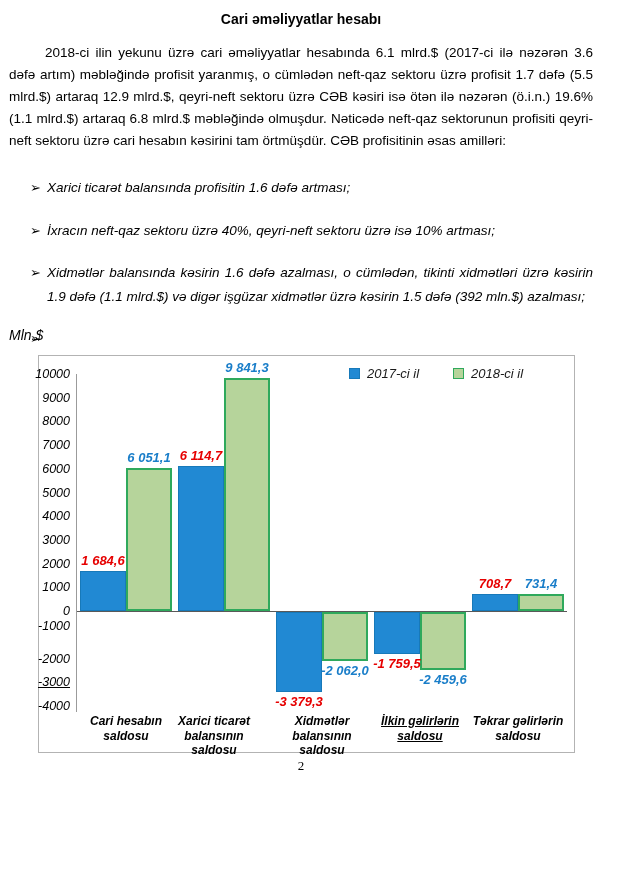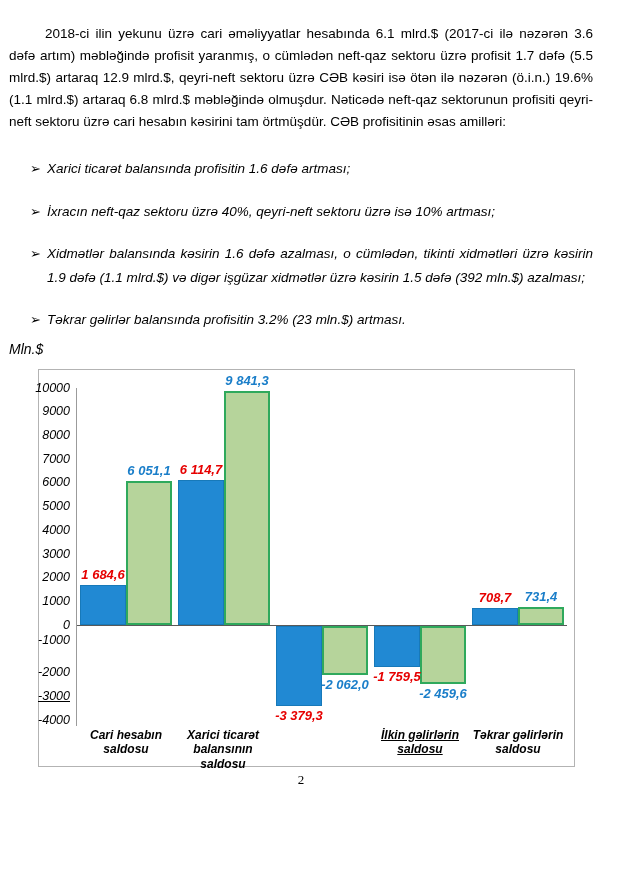--- a/index.html
+++ b/index.html
@@ -39,45 +39,55 @@
   .cat   { position:absolute; top:340px; text-align:center; font-weight:bold;
            font-style:italic; font-size:12px; line-height:14.5px; }
 
   .pagenum { margin-top:5px; text-align:center; font-family:"Liberation Serif",serif; font-size:13px; }
 </style>
 </head>
 <body>
 
 <div class="page">
 
+  <div class="doc-title">Cari əməliyyatlar hesabı</div>
 
   <p class="para">2018-ci ilin yekunu üzrə cari əməliyyatlar hesabında 6.1 mlrd.$ (2017-ci ilə nəzərən 3.6 dəfə artım) məbləğində profisit yaranmış, o cümlədən neft-qaz sektoru üzrə profisit 1.7 dəfə (5.5 mlrd.$) artaraq 12.9 mlrd.$, qeyri-neft sektoru üzrə CƏB kəsiri isə ötən ilə nəzərən (ö.i.n.) 19.6% (1.1 mlrd.$) artaraq 6.8 mlrd.$ məbləğində olmuşdur. Nəticədə neft-qaz sektorunun profisiti qeyri-neft sektoru üzrə cari hesabın kəsirini tam örtmüşdür. CƏB profisitinin əsas amilləri:</p>
 
   <div class="bullets">
     <div class="bullet">
       <span class="arrow">➢</span>
       <span>Xarici ticarət balansında profisitin 1.6 dəfə artması;</span>
     </div>
     <div class="bullet">
       <span class="arrow">➢</span>
       <span>İxracın neft-qaz sektoru üzrə 40%, qeyri-neft sektoru üzrə isə 10% artması;</span>
     </div>
     <div class="bullet">
       <span class="arrow">➢</span>
       <span>Xidmətlər balansında kəsirin 1.6 dəfə azalması, o cümlədən, tikinti xidmətləri üzrə kəsirin 1.9 dəfə (1.1 mlrd.$) və digər işgüzar xidmətlər üzrə kəsirin 1.5 dəfə (392 mln.$) azalması;</span>
     </div>
     <div class="bullet">
       <span class="arrow">➢</span>
-      <span>Təkrar gəlirlər balansında profisitin 3.2% (23 mln.$) artması.</span>
     </div>
   </div>
 
   <div class="mln">Mln.$</div>
 
   <div class="chart-box">
+    <div class="legend">
+      <div class="legend-item">
+        <span class="swatch" id="sw0" style="background: rgb(33, 137, 211); border: 1px solid rgb(23, 121, 185);"></span>
+        <span>2017-ci il</span>
+      </div>
+      <div class="legend-item">
+        <span class="swatch" id="sw1" style="background: rgb(182, 212, 155); border: 1px solid rgb(47, 169, 92);"></span>
+        <span>2018-ci il</span>
+      </div>
+    </div>
     <div class="plot" id="plot">
         <div class="yaxis"></div>
         <div class="ytick" style="top: -8px;">10000</div>
         <div class="ytick" style="top: 15.7143px;">9000</div>
         <div class="ytick" style="top: 39.4286px;">8000</div>
         <div class="ytick" style="top: 63.1429px;">7000</div>
         <div class="ytick" style="top: 86.8571px;">6000</div>
         <div class="ytick" style="top: 110.571px;">5000</div>
         <div class="ytick" style="top: 134.286px;">4000</div>
         <div class="ytick" style="top: 158px;">3000</div>
@@ -103,21 +113,22 @@
         <div class="vlabel" style="color: rgb(230, 0, 0); left: 124px; top: 74.1371px;">6 114,7</div>
         <div class="vlabel" style="color: rgb(230, 0, 0); left: 222px; top: 320.281px;">-3 379,3</div>
         <div class="vlabel" style="color: rgb(230, 0, 0); left: 320px; top: 281.868px;">-1 759,5</div>
         <div class="vlabel" style="color: rgb(230, 0, 0); left: 418px; top: 202.337px;">708,7</div>
         <div class="vlabel" style="color: rgb(26, 126, 201); left: 72px; top: 75.6453px;">6 051,1</div>
         <div class="vlabel" style="color: rgb(26, 126, 201); left: 170px; top: -14.2365px;">9 841,3</div>
         <div class="vlabel" style="color: rgb(26, 126, 201); left: 268px; top: 289.042px;">-2 062,0</div>
         <div class="vlabel" style="color: rgb(26, 126, 201); left: 366px; top: 298.471px;">-2 459,6</div>
         <div class="vlabel" style="color: rgb(26, 126, 201); left: 464px; top: 201.798px;">731,4</div>
         <div class="cat" style="left: -4px; width: 106px;">Cari hesabın saldosu</div>
-        <div class="cat" style="left: 93px; width: 106px; font-style: italic;">Xarici ticarət balansının saldosu</div>
+        <div class="cat" style="left: 84px; width: 106px; font-style: italic;">Xarici ticarət balansının saldosu</div>
+        <div class="cat" style="left: 192px; width: 106px;">Xidmətlər balansının saldosu</div>
         <div class="cat" style="left: 290px; width: 106px; text-decoration: underline;">İlkin gəlirlərin saldosu</div>
         <div class="cat" style="left: 388px; width: 106px;">Təkrar gəlirlərin saldosu</div>
       </div>
   </div>
 
   <div class="pagenum">2</div>
 
 </div>
 
 </body></html>

